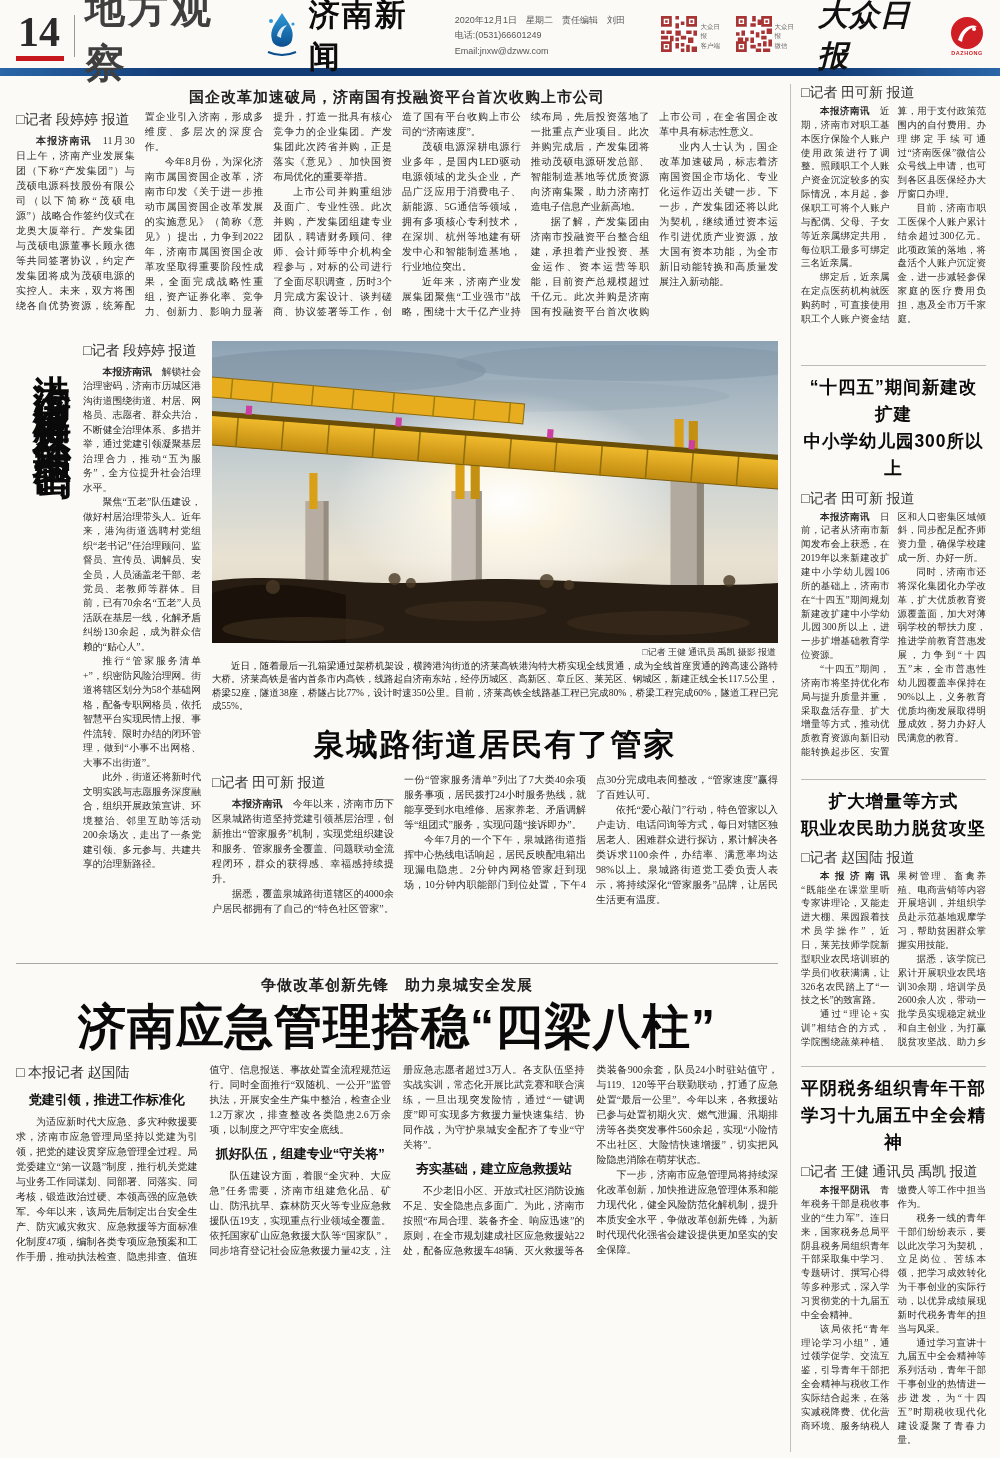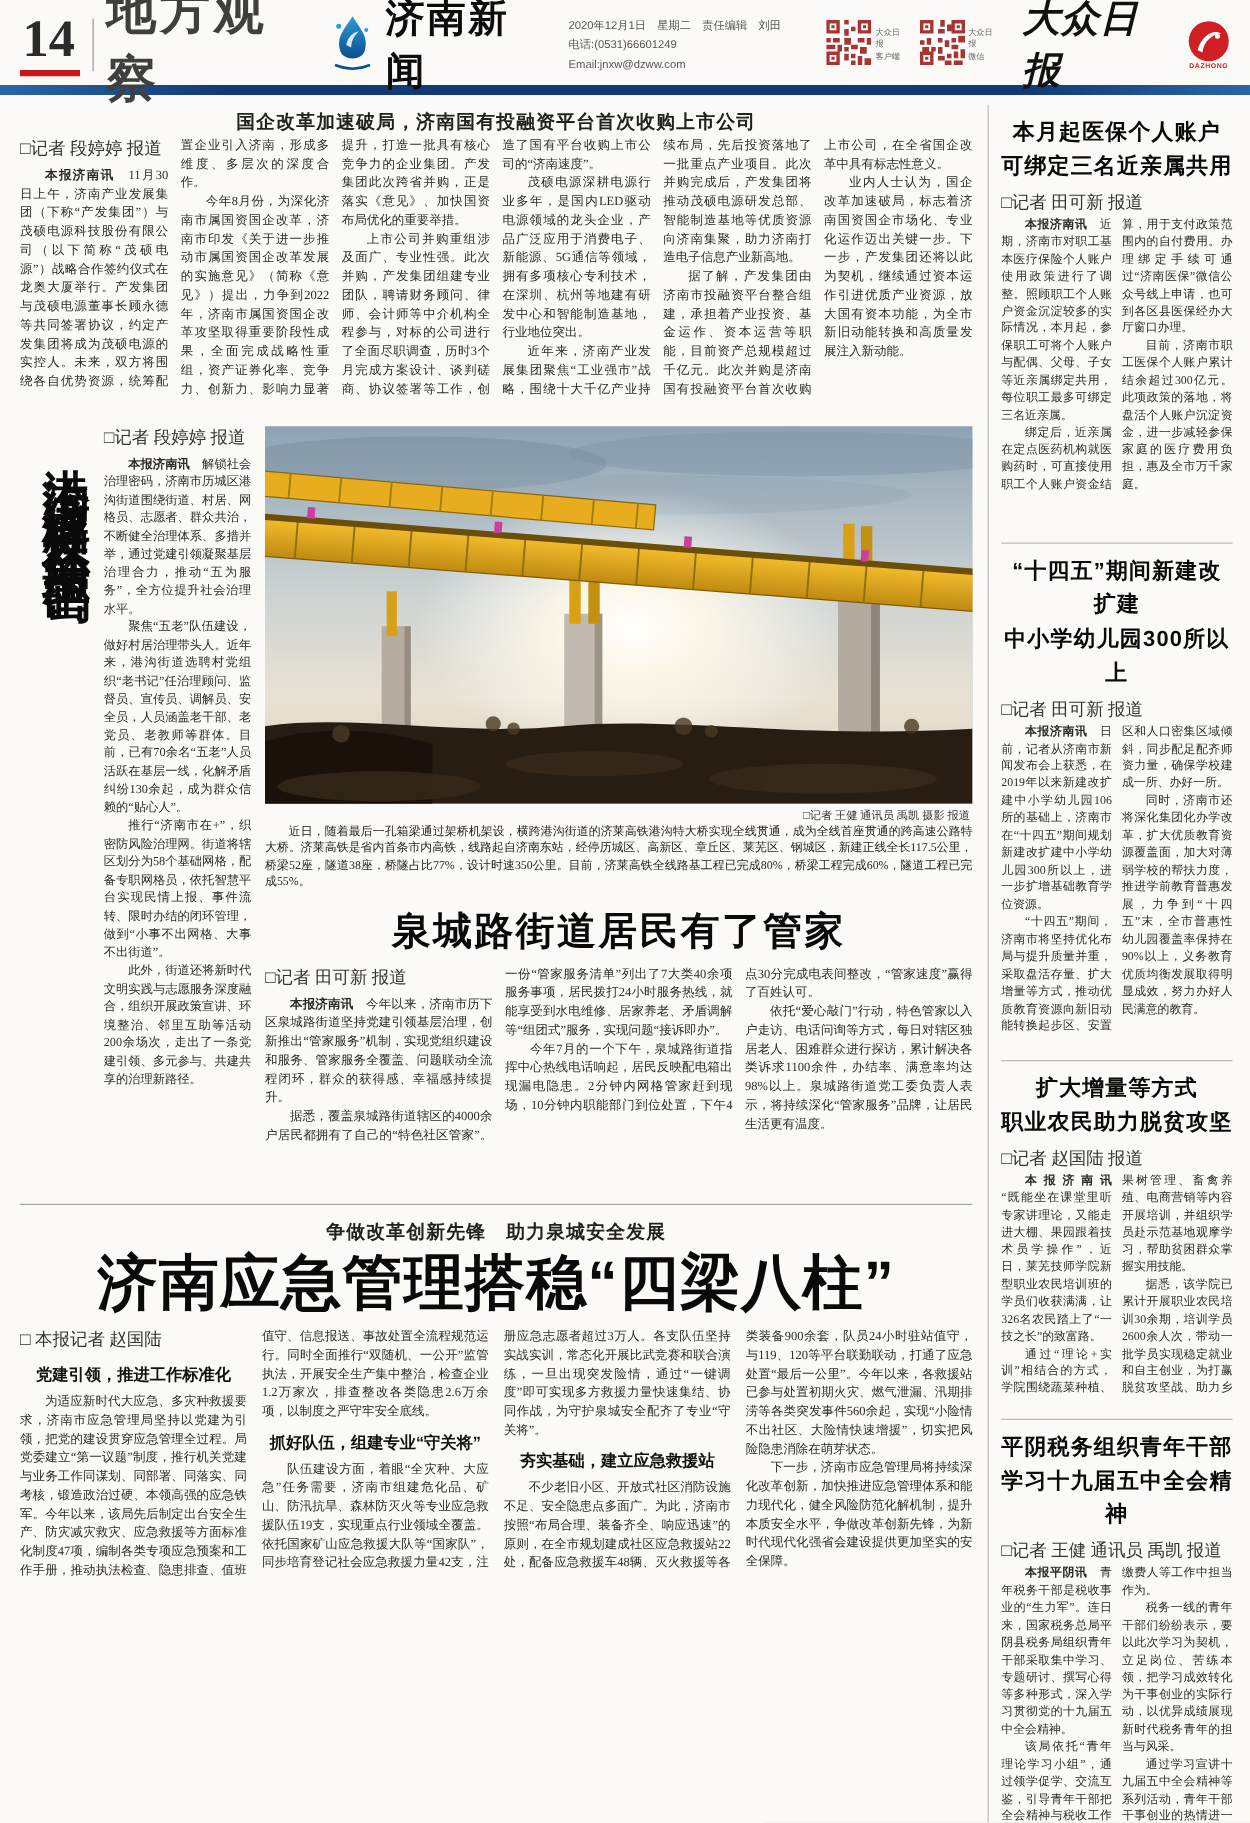--- a/index.html
+++ b/index.html
@@ -154,21 +154,21 @@
           <p class="para">业内人士认为，国企改革加速破局，标志着济南国资国企市场化、专业化运作迈出关键一步。下一步，产发集团还将以此为契机，继续通过资本运作引进优质产业资源，放大国有资本功能，为全市新旧动能转换和高质量发展注入新动能。</p>
         </div>
       </section>
 
       <div class="mid">
         <div class="vhead">港沟街道解锁社会治理密码</div>
         <div class="gcol">
           <p class="byline">□记者 段婷婷 报道</p>
           <p class="para"><b>本报济南讯　</b><span>解锁社会治理密码，济南市历城区港沟街道围绕街道、村居、网格员、志愿者、群众共治，不断健全治理体系、多措并举，通过党建引领凝聚基层治理合力，推动“五为服务”，全方位提升社会治理水平。</span></p>
           <p class="para">聚焦“五老”队伍建设，做好村居治理带头人。近年来，港沟街道选聘村党组织“老书记”任治理顾问、监督员、宣传员、调解员、安全员，人员涵盖老干部、老党员、老教师等群体。目前，已有70余名“五老”人员活跃在基层一线，化解矛盾纠纷130余起，成为群众信赖的“贴心人”。</p>
-          <p class="para">推行“济南市在+”，织密防风险治理网。街道将辖区划分为58个基础网格，配备专职网格员，依托智慧平台实现民情上报、事件流转、限时办结的闭环管理，做到“小事不出网格、大事不出街道”。</p>
+          <p class="para">推行“管家服务清单+”，织密防风险治理网。街道将辖区划分为58个基础网格，配备专职网格员，依托智慧平台实现民情上报、事件流转、限时办结的闭环管理，做到“小事不出网格、大事不出街道”。</p>
           <p class="para">此外，街道还将新时代文明实践与志愿服务深度融合，组织开展政策宣讲、环境整治、邻里互助等活动200余场次，走出了一条党建引领、多元参与、共建共享的治理新路径。</p>
         </div>
         <div class="pcol">
           <div class="photo">
             <svg viewBox="0 0 558 302" preserveAspectRatio="none">
               <defs>
                 <linearGradient id="sky" x1="0" y1="0" x2="0" y2="1">
                   <stop offset="0" stop-color="#8da3b5"></stop>
                     <stop offset=".45" stop-color="#cdd3d2"></stop>
                   <stop offset=".72" stop-color="#e9e2d2"></stop>
@@ -282,24 +282,20 @@
           <h4 class="subhead">夯实基础，建立应急救援站</h4>
           <p class="para">不少老旧小区、开放式社区消防设施不足、安全隐患点多面广。为此，济南市按照“布局合理、装备齐全、响应迅速”的原则，在全市规划建成社区应急救援站22处，配备应急救援车48辆、灭火救援等各类装备900余套，队员24小时驻站值守，与119、120等平台联勤联动，打通了应急处置“最后一公里”。今年以来，各救援站已参与处置初期火灾、燃气泄漏、汛期排涝等各类突发事件560余起，实现“小险情不出社区、大险情快速增援”，切实把风险隐患消除在萌芽状态。</p>
           <p class="para">下一步，济南市应急管理局将持续深化改革创新，加快推进应急管理体系和能力现代化，健全风险防范化解机制，提升本质安全水平，争做改革创新先锋，为新时代现代化强省会建设提供更加坚实的安全保障。</p>
         </div>
       </section>
     </div>
 
     <aside class="sidebar">
 
       <section class="side-art">
-        <h3 class="h-side">
-          <span>本月起医保个人账户</span><br>
-          <span>可绑定三名近亲属共用</span>
-        </h3>
         <p class="byline">□记者 田可新 报道</p>
         <div class="cols cols2 sb-a">
           <p class="para"><b>本报济南讯　</b><span>近期，济南市对职工基本医疗保险个人账户使用政策进行了调整。照顾职工个人账户资金沉淀较多的实际情况，本月起，参保职工可将个人账户与配偶、父母、子女等近亲属绑定共用，每位职工最多可绑定三名近亲属。</span></p>
           <p class="para">绑定后，近亲属在定点医药机构就医购药时，可直接使用职工个人账户资金结算，用于支付政策范围内的自付费用。办理绑定手续可通过“济南医保”微信公众号线上申请，也可到各区县医保经办大厅窗口办理。</p>
           <p class="para">目前，济南市职工医保个人账户累计结余超过300亿元。此项政策的落地，将盘活个人账户沉淀资金，进一步减轻参保家庭的医疗费用负担，惠及全市万千家庭。</p>
         </div>
       </section>
       <hr class="side-sep">
 
       <section class="side-art">

